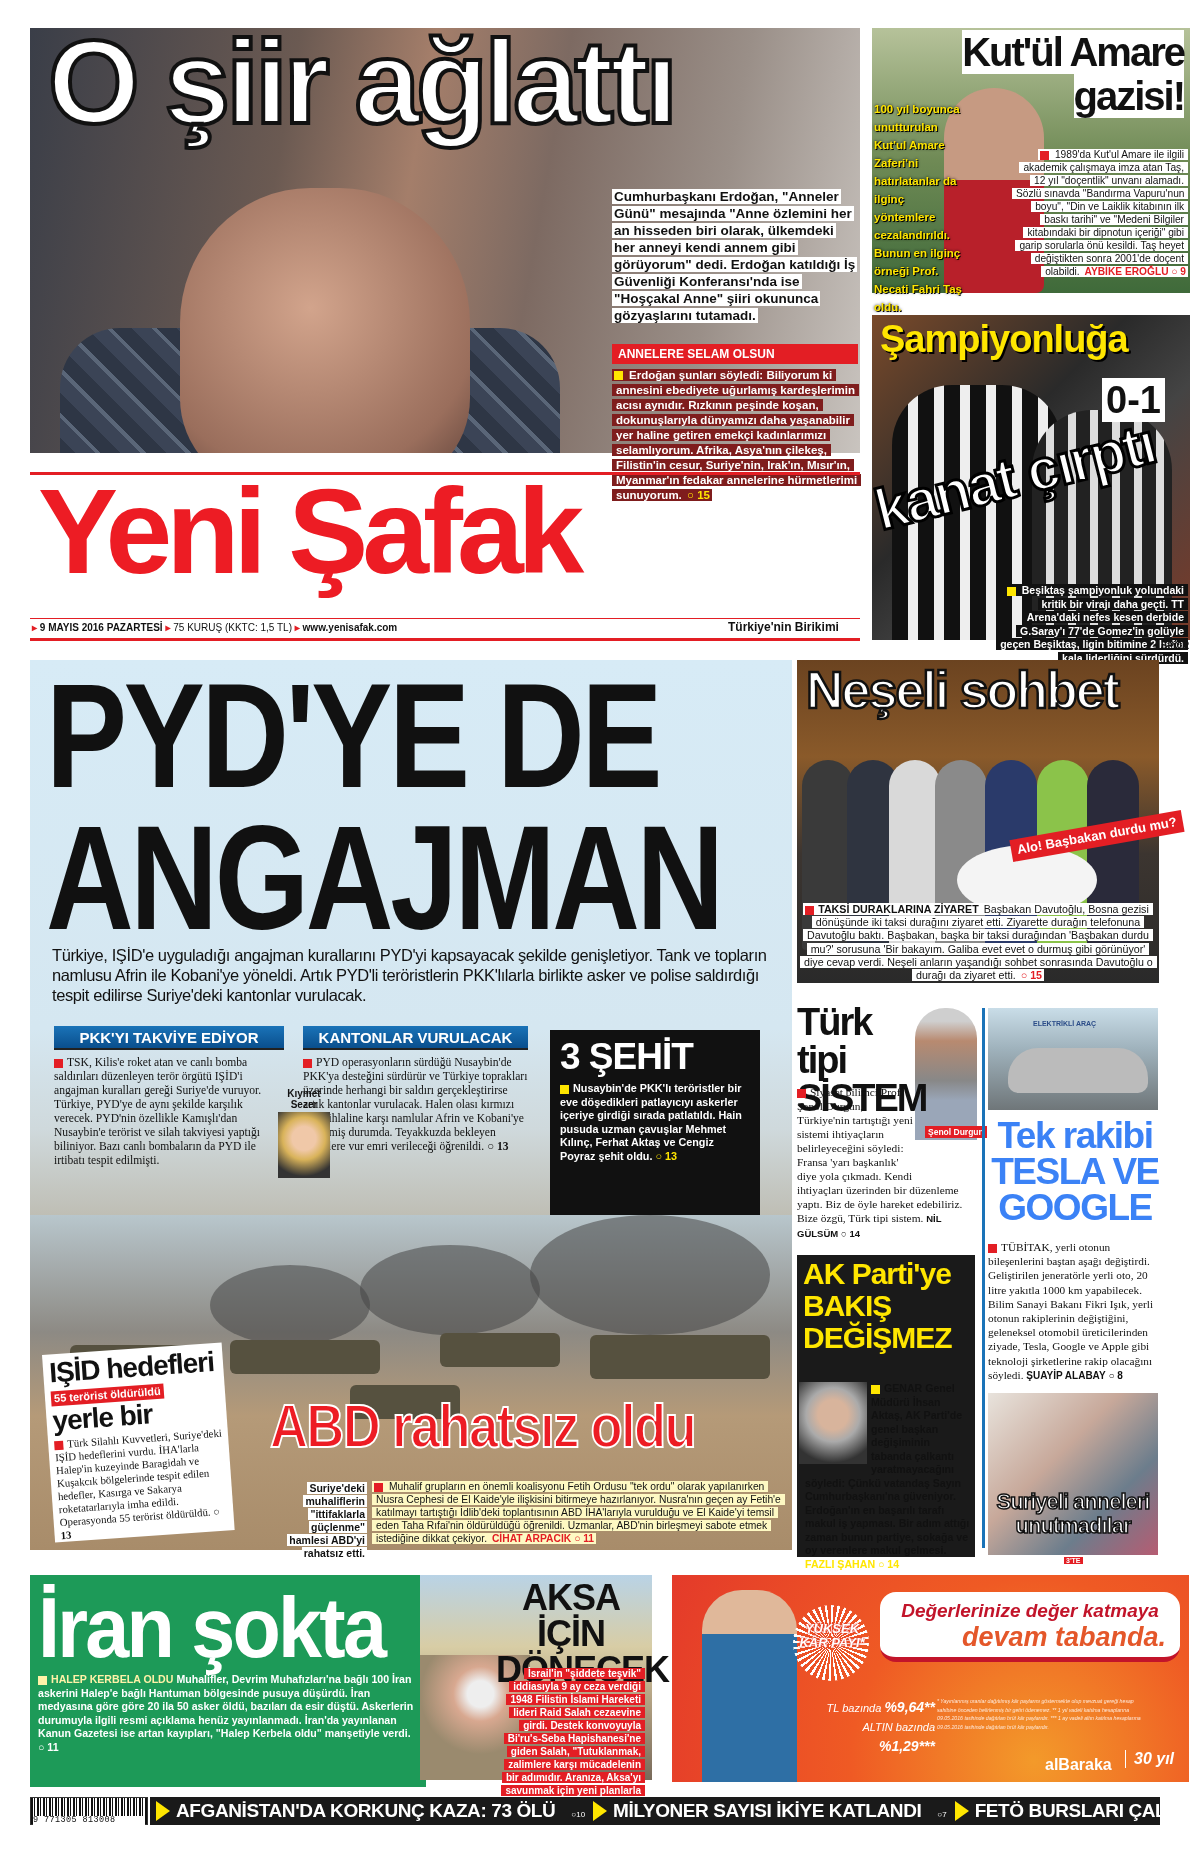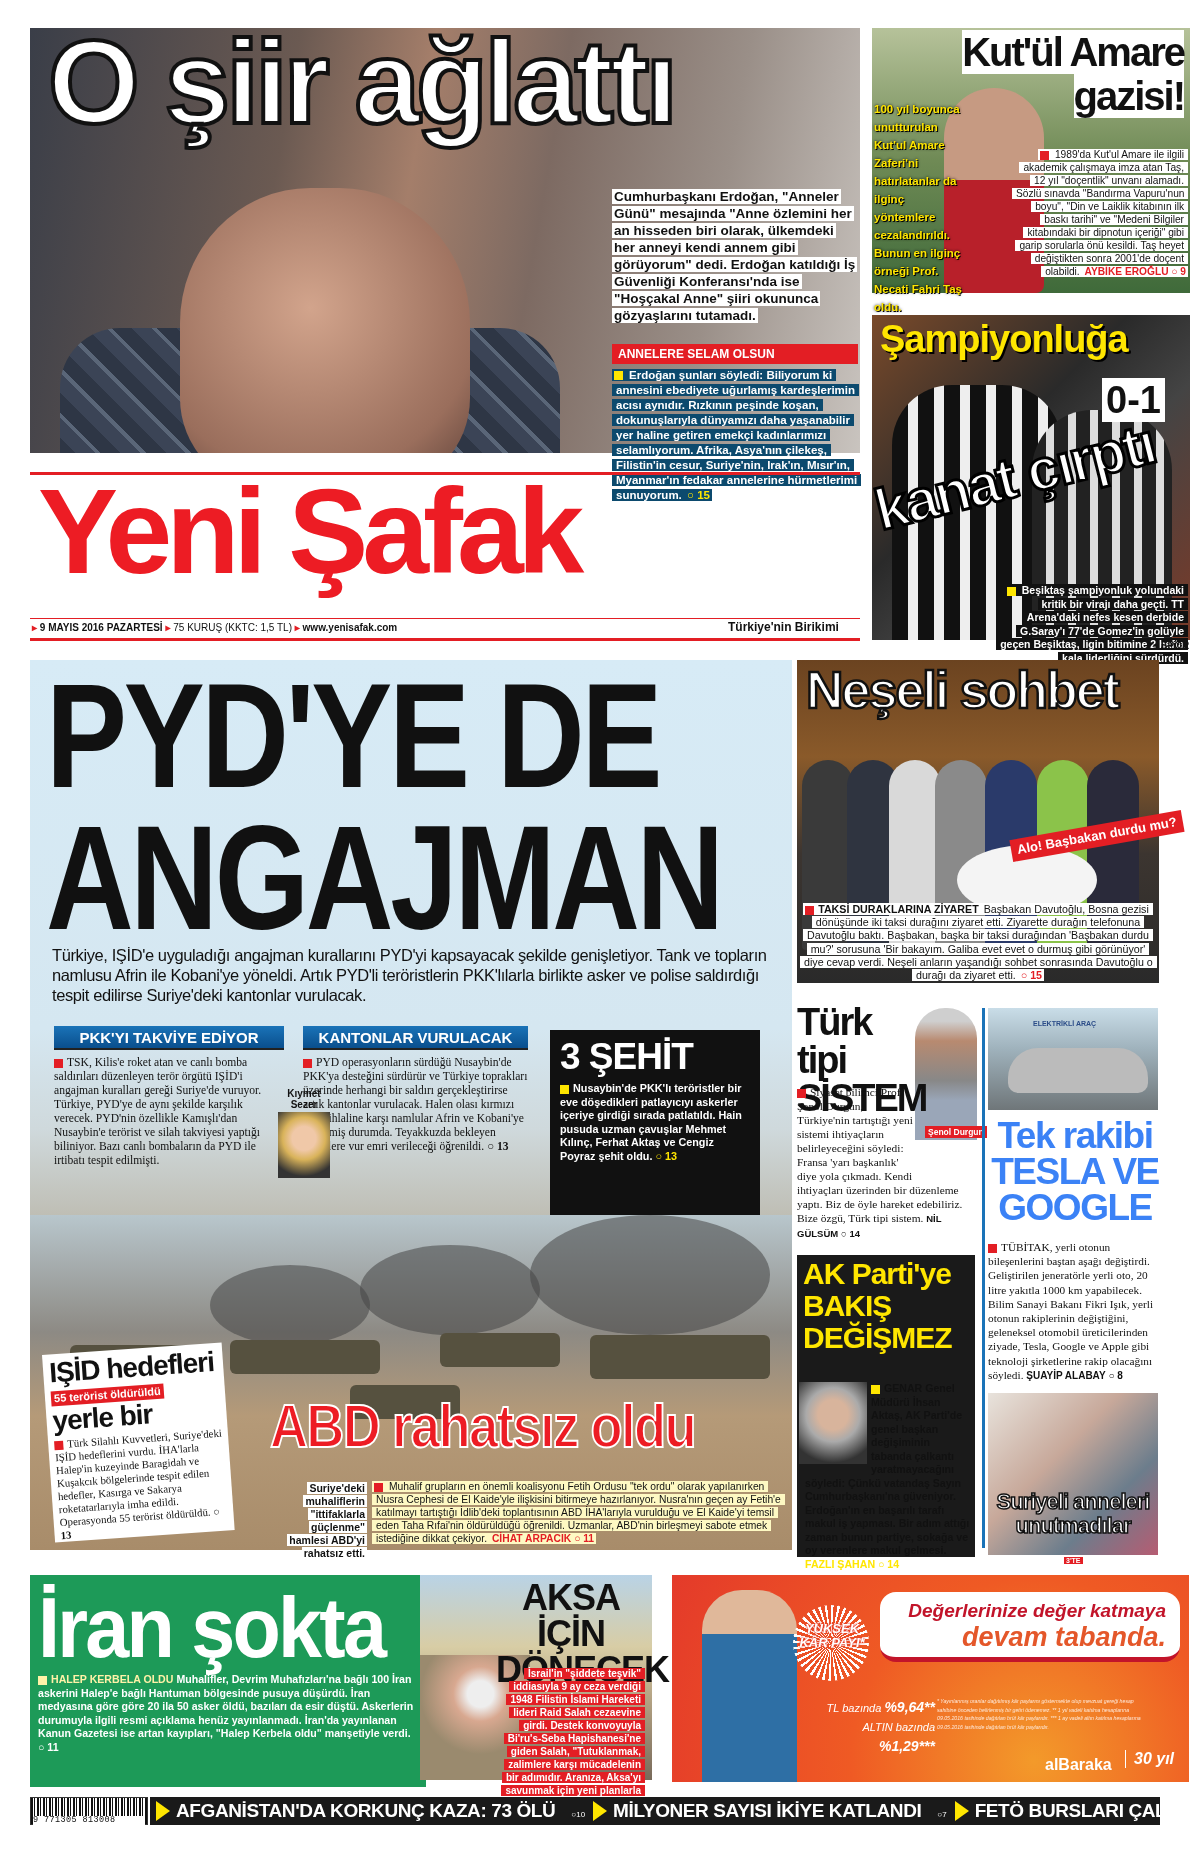--- a/index.html
+++ b/index.html
@@ -11,21 +11,21 @@
 .ref{font-weight:bold}
 
 #top-photo{left:30px;top:28px;width:830px;height:425px;background:linear-gradient(100deg,#3a3e48 0%,#6b5a52 30%,#a47e6a 45%,#7d6a62 60%,#9a8f88 80%,#c9c4bf 100%);overflow:hidden}
 #top-photo .face{position:absolute;left:150px;top:160px;width:290px;height:300px;border-radius:45% 45% 30% 30%;background:radial-gradient(circle at 45% 40%,#d2a48c,#9a6e5c 70%,#5b4038)}
 #top-photo .jacket{position:absolute;left:30px;top:300px;width:500px;height:200px;background:repeating-linear-gradient(45deg,#3b4456 0 14px,#5a6678 14px 18px,#2e3645 18px 32px);border-radius:60px 60px 0 0}
 #headline1{left:48px;top:18px;font-size:118px;color:#fff;font-weight:900;letter-spacing:-4px;-webkit-text-stroke:4px #111;line-height:1.1;font-family:"Liberation Sans",sans-serif}
 #lede1{left:612px;top:188px;width:246px;font-size:13.5px;font-weight:bold;line-height:17px}
 #lede1 span{background:#fff;box-decoration-break:clone;-webkit-box-decoration-break:clone;padding:0 2px}
 #sub1{left:612px;top:344px;width:246px;height:20px;background:#e31e24;color:#fff;font-weight:bold;font-size:12px;padding:3px 6px}
 #body1{left:612px;top:368px;width:246px;font-size:11.5px;font-weight:bold;line-height:15px;color:#fff}
-#body1 span{background:#0c4a6e;box-decoration-break:clone;-webkit-box-decoration-break:clone;padding:0 2px}
+#body1 span{background:#7f1d1d;box-decoration-break:clone;-webkit-box-decoration-break:clone;padding:0 2px}
 
 #mast-rule-top{left:30px;top:472px;width:830px;height:3px;background:#e31e24}
 #logo{left:38px;top:468px;font-size:120px;font-weight:900;color:#ed1c24;letter-spacing:-6px;line-height:1.05}
 #mast-rule-mid{left:30px;top:618px;width:830px;height:1px;background:#e31e24}
 #dateline{left:32px;top:622px;font-size:10px;font-weight:bold}
 #dateline .tri{color:#e31e24}
 #tagline{left:728px;top:620px;font-size:12px;font-weight:bold}
 #mast-rule-bot{left:30px;top:638px;width:830px;height:3px;background:#e31e24}
 
 #kut{left:872px;top:28px;width:318px;height:265px;background:linear-gradient(180deg,#b6c29a,#6f8a55 50%,#3f6a3a);overflow:hidden}
@@ -114,21 +114,21 @@
 #aksa{left:420px;top:1575px;width:232px;height:205px;background:linear-gradient(180deg,#b9d3e6 0%,#d8cda5 35%,#b4a384 60%,#786a5a);overflow:hidden}
 #aksa .man{position:absolute;left:0;top:80px;width:110px;height:130px;background:radial-gradient(circle at 55% 30%,#eeeeee 12%,#d8a890 25%,#9a8a6e 55%)}
 #aksa-h{left:496px;top:1580px;width:150px;text-align:center;font-size:36px;font-weight:900;line-height:36px;letter-spacing:-1px}
 #aksa-body{left:497px;top:1667px;width:148px;text-align:right;font-size:10px;font-weight:bold;line-height:13px;color:#fff}
 #aksa-body span{background:#e31e24;box-decoration-break:clone;-webkit-box-decoration-break:clone;padding:0 2px}
 #ad{left:672px;top:1575px;width:517px;height:207px;background:radial-gradient(circle at 70% 90%,#f39a2a,#ef5a24 45%,#e43a2a);overflow:hidden}
 #ad .person{position:absolute;left:30px;top:15px;width:95px;height:200px;background:linear-gradient(#e0b89a 0 22%,#2e6fa5 22%);border-radius:40px 40px 0 0}
 #ad-burst{left:793px;top:1605px;width:76px;height:76px;border-radius:50%;background:repeating-conic-gradient(#fff 0 4deg,transparent 4deg 10deg);}
 #ad-badge{left:792px;top:1622px;width:80px;text-align:center;font-size:13px;font-weight:bold;font-style:italic;color:#fff;line-height:14px;text-shadow:0 0 2px #e43a2a,0 0 3px #e43a2a}
 #ad-bubble{left:880px;top:1592px;width:300px;height:70px;background:#fff;border-radius:16px;border-bottom:5px solid #c2142a;padding:8px 14px}
-#ad-l1{font-size:19px;font-weight:bold;font-style:italic;color:#c2142a;text-align:right}
+#ad-l1{font-size:19px;font-weight:bold;font-style:italic;color:#c2142a;text-align:center}
 #ad-l2{font-size:27px;font-weight:bold;font-style:italic;color:#e4572a;line-height:30px;text-align:right}
 #ad-rates{left:805px;top:1698px;width:130px;text-align:right;color:#fff;font-style:italic;font-size:11px;line-height:19px}
 #ad-rates b{font-size:14px}
 #ad-fine{left:937px;top:1697px;width:215px;color:#ffe9da;font-style:italic;font-size:5.2px;line-height:8.6px}
 #ad-logo{left:1045px;top:1756px;font-size:16px;color:#fff;font-weight:bold}
 #ad-30{left:1125px;top:1750px;font-size:16px;color:#fff;font-style:italic;font-weight:bold;border-left:1px solid #fff;padding-left:8px}
 
 #barcode{left:30px;top:1797px;width:118px;height:28px;border:1px solid #333;background:repeating-linear-gradient(90deg,#111 0 2px,#fff 2px 3px,#111 3px 4px,#fff 4px 6px);}
 #barcode-num{left:33px;top:1816px;width:112px;font-size:8.5px;background:#fff;font-family:"Liberation Mono",monospace;letter-spacing:.4px;line-height:9px}
 #ticker{left:150px;top:1797px;width:1010px;height:28px;background:#1a1a1a;color:#fff;display:flex;align-items:center;padding-left:6px;white-space:nowrap}

